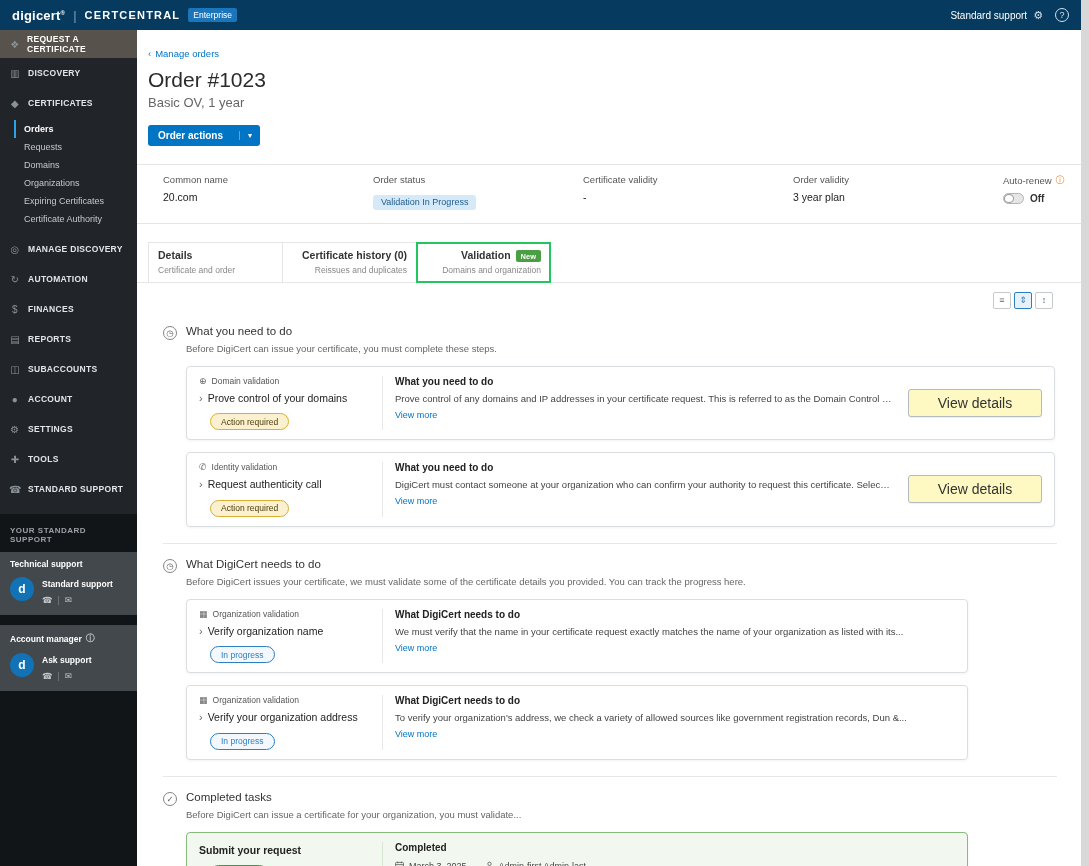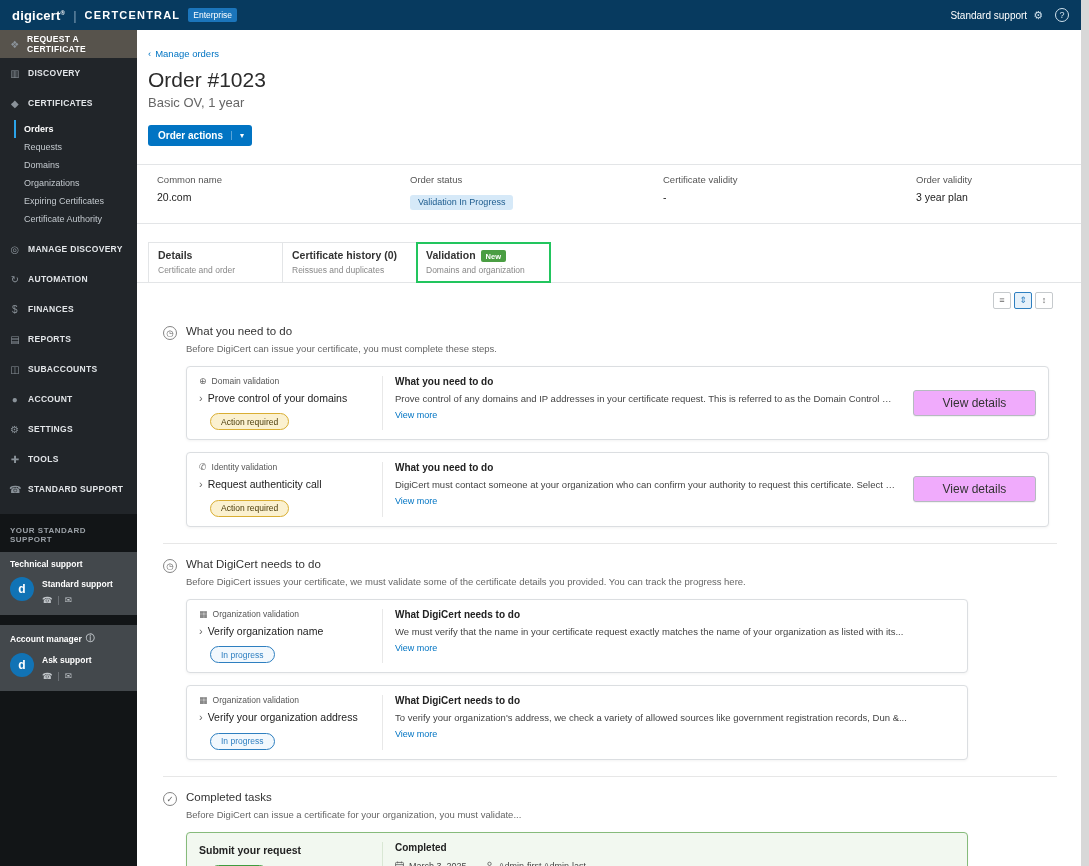--- a/index.html
+++ b/index.html
@@ -67,45 +67,45 @@
   .support-icons span { cursor: pointer; }
   .support-icons .sep { color: #7d8287; cursor: default; }
 
   
   .main { flex: 1; background: #fff; min-width: 0; }
   .page-head { padding: 13px 24px 0 11px; }
   .back-link { display: inline-flex; gap: 4px; align-items: center; font-size: 9.5px; color: #0174c3; cursor: pointer; }
   .page-title { font-size: 21px; font-weight: 400; color: #2b2b2b; margin: 7px 0 3px; }
   .page-sub { font-size: 13px; color: #666; }
   .order-actions {
-    margin: 15px 0 18px; display: inline-flex; align-items: center; gap: 0; background: #0174c3;
+    margin: 15px 0 18px; display: inline-flex; align-items: center; gap: 8px; background: #0174c3;
     color: #fff; border: none; border-radius: 3px; font-size: 10px; font-weight: bold;
     padding: 5px 0 5px 10px; cursor: pointer; font-family: inherit;
   }
   .order-actions .caret { border-left: 1px solid rgba(255,255,255,.35); margin-left: 8px; padding: 0 8px; font-size: 8px; }
 
   
   .summary {
     border-top: 1px solid #e3e5e7; border-bottom: 1px solid #e3e5e7;
-    display: flex; padding: 9px 24px 13px 20px; gap: 43px;
+    display: flex; padding: 9px 24px 13px 26px;
   }
   .sum-col { width: 210px; flex: none; }
   .sum-col.last { width: auto; margin-left: auto; }
   .sum-label { font-size: 9.5px; color: #555; margin-bottom: 6px; display: flex; gap: 4px; align-items: center; }
   .sum-value { font-size: 10.5px; color: #222; }
   .status-pill { display: inline-block; background: #d6e9f8; color: #1d5c8e; font-size: 9px; padding: 2.5px 8px; border-radius: 3px; }
   .toggle-row { display: flex; align-items: center; gap: 6px; }
   .switch { width: 21px; height: 11px; border-radius: 6px; background: #e6e6e6; border: 1px solid #b5b5b5; position: relative; cursor: pointer; }
   .switch .knob { position: absolute; left: 0; top: 0; width: 10px; height: 9px; border-radius: 50%; background: #fff; border: 1px solid #9a9a9a; }
   .toggle-state { font-size: 10px; font-weight: bold; color: #333; }
 
   
   .tabs { display: flex; align-items: stretch; padding-left: 11px; margin-top: 18px; border-bottom: 1px solid #e3e5e7; }
   .tab { width: 135px; border: 1px solid #e3e5e7; background: #fff; padding: 6px 9px 7px; margin-bottom: -1px; cursor: pointer; }
-  .tab + .tab { margin-left: -1px; }
+  .tab + .tab { margin-left: -1px; text-align: right; }
   .tab.active { border: 2px solid #22c55e; padding: 5px 8px 6px; z-index: 1; }
   .tab-title { font-size: 10.5px; font-weight: bold; color: #333; }
   .tab-sub { font-size: 8.5px; color: #888; margin-top: 4px; }
   .badge-new { background: #4a9e43; color: #fff; font-size: 7.5px; font-weight: bold; padding: 1.5px 5px; border-radius: 2px; margin-left: 5px; }
 
   
   .view-toolbar { display: flex; justify-content: flex-end; gap: 3px; padding: 9px 28px 0 0; }
   .vbtn {
     width: 18px; height: 17px; border: 1px solid #c6cacd; background: #fff; color: #666;
     font-size: 9px; display: flex; align-items: center; justify-content: center; border-radius: 2px; cursor: pointer;
@@ -138,21 +138,21 @@
   .pill { display: inline-block; font-size: 8.5px; padding: 2.5px 10px; border-radius: 10px; }
   .pill.action { background: #fbf1d0; border: 1px solid #d9ae33; color: #4a3b09; }
   .pill.progress { background: #f2f8fd; border: 1px solid #2e7fc0; color: #2e7fc0; }
   .pill.complete { background: #f3faf3; border: 1px solid #3f9c3f; color: #2e7d32; }
   .c-main { flex: 1; padding-left: 12px; min-width: 0; padding-right: 8px; }
   .cm-title { font-size: 10px; font-weight: bold; color: #222; }
   .cm-text { font-size: 9.5px; color: #444; margin-top: 6px; white-space: nowrap; overflow: hidden; text-overflow: ellipsis; }
   .cm-more { font-size: 9px; color: #0174c3; margin-top: 6px; display: inline-block; cursor: pointer; }
   .c-btn { align-self: center; flex: none; padding-left: 8px; }
   .btn-secondary {
-    border: 1px solid #b5bac0; background: #f0abfc; color: #333; font-size: 12px; font-family: inherit;
+    border: 1px solid #b5bac0; background: #fef9c3; color: #333; font-size: 14px; font-family: inherit;
     padding: 5px 29px; border-radius: 3px; box-shadow: 0 1px 1px rgba(0,0,0,.06); cursor: pointer;
   }
 
   .card.done { background: #f2f8f0; border-color: #86bb7b; }
   .card.done .c-left { border-right-color: #d9e7d4; padding-top: 2px; }
   .done-task { font-size: 10.5px; font-weight: bold; color: #222; }
   .done-meta { display: flex; gap: 18px; margin-top: 8px; font-size: 9px; color: #444; align-items: center; }
   .meta-item { display: flex; gap: 5px; align-items: center; }
   .meta-item svg { display: block; }
 </style>

